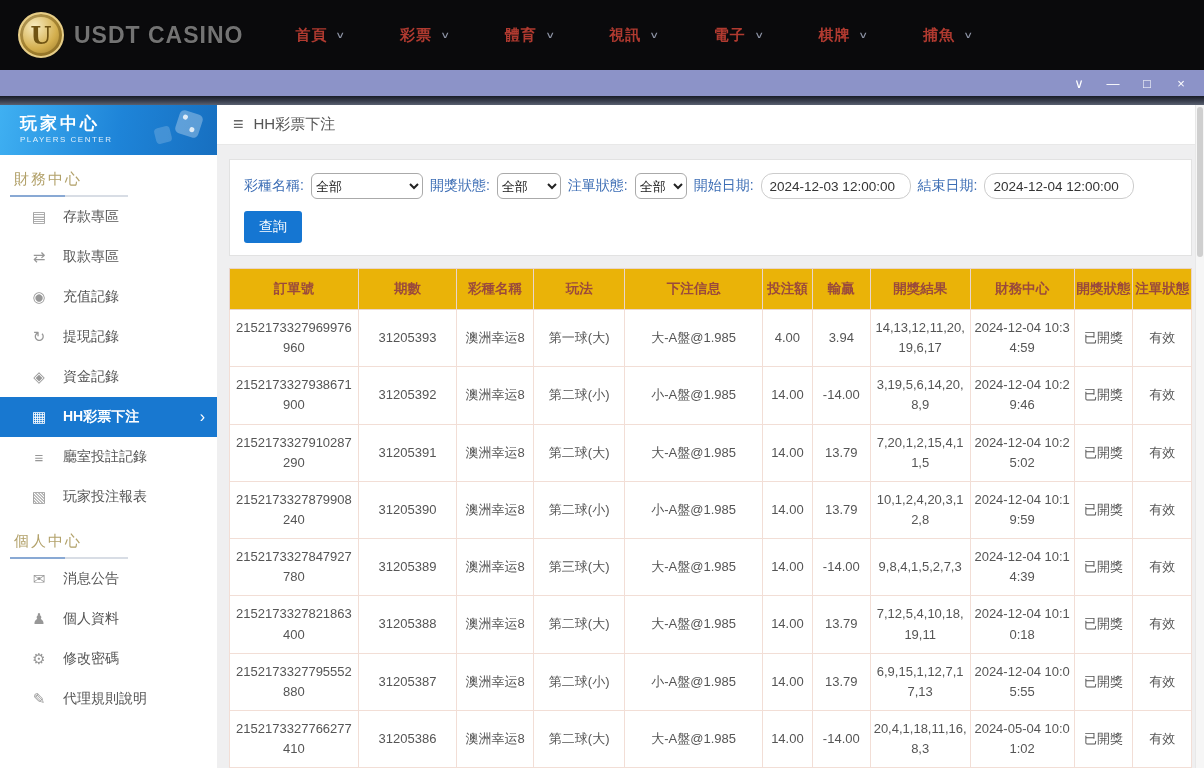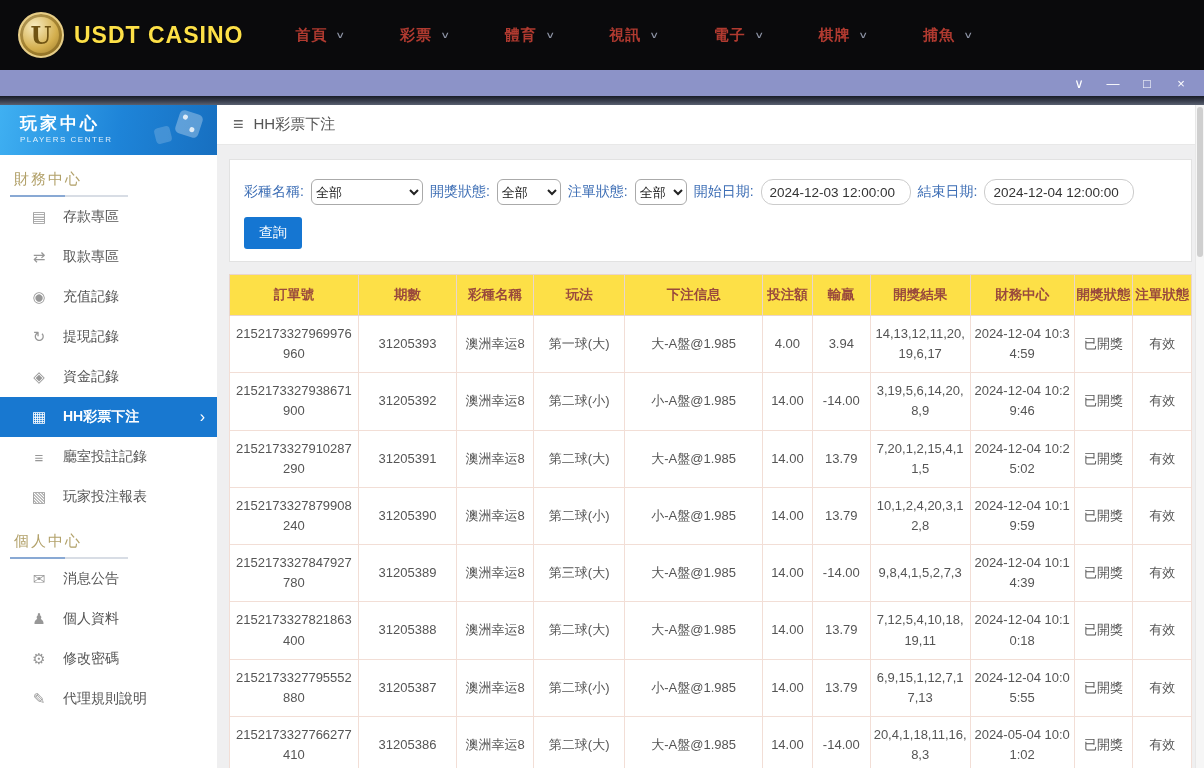--- a/index.html
+++ b/index.html
@@ -2,21 +2,21 @@
 <html><head>
 <meta charset="utf-8">
 <style>
 *{margin:0;padding:0;box-sizing:border-box;}
 html,body{width:1204px;height:768px;overflow:hidden;font-family:"Liberation Sans","DejaVu Sans",sans-serif;background:#efeff0;}
 
 .topbar{height:70px;background:#0a0a0c;display:flex;align-items:center;padding:0 18px;}
 .logo{display:flex;align-items:center;gap:10px;cursor:pointer;}
 .logo-badge{width:46px;height:46px;border-radius:50%;background:radial-gradient(circle at 35% 30%,#f8ecc0,#d4af4e 55%,#8d6d22);border:2px solid #e6cd87;box-shadow:inset 0 0 0 3px rgba(122,92,26,.55);display:flex;align-items:center;justify-content:center;}
 .logo-badge span{font-family:"DejaVu Serif",serif;font-size:24px;font-weight:bold;color:#6f5312;}
-.logo-text{font-size:23px;font-weight:bold;color:#fde047;letter-spacing:1px;text-shadow:0 1px 1px rgba(0,0,0,.6);}
+.logo-text{font-size:23px;font-weight:bold;color:#737373;letter-spacing:1px;text-shadow:0 1px 1px rgba(0,0,0,.6);}
 .nav{display:flex;margin-left:52px;gap:56px;}
 .nav-item{display:flex;align-items:center;gap:10px;cursor:pointer;}
 .nav-label{color:#b03a30;font-size:15px;font-weight:bold;letter-spacing:1px;}
 .chev{color:#8d93a5;font-size:9px;transform:scaleX(1.5);}
 
 .titlebar{height:26px;background:#8c93c8;display:flex;align-items:center;justify-content:flex-end;padding-right:16px;}
 .tb-controls{display:flex;gap:20px;}
 .win-btn{color:#fff;font-size:13px;line-height:1;cursor:pointer;width:14px;text-align:center;}
 .shadow-strip{height:9px;background:linear-gradient(180deg,#171b26,#3c4150 60%,#596070);}
 
@@ -34,34 +34,34 @@
 .menu-item{height:40px;display:flex;align-items:center;gap:15px;padding-left:30px;font-size:14px;color:#555;cursor:pointer;position:relative;}
 .mi-icon{width:18px;text-align:center;color:#979797;font-size:15px;}
 .menu-item.active{background:#1878d0;color:#fff;font-weight:bold;}
 .menu-item.active .mi-icon{color:#fff;}
 .mi-arrow{position:absolute;right:12px;font-size:16px;color:#fff;font-weight:normal;}
 
 .content{flex:1;display:flex;flex-direction:column;overflow:hidden;}
 .breadcrumb-bar{height:40px;background:#fff;display:flex;align-items:center;gap:10px;padding:0 16px;border-bottom:1px solid #e8e8e8;flex:none;}
 .menu-toggle{color:#666;font-size:18px;cursor:pointer;}
 .page-title{color:#555;font-size:15px;}
-.filter-panel{margin:14px 12px 0;background:#fff;border:1px solid #e2e2e2;padding:19px 14px 12px;flex:none;}
+.filter-panel{margin:14px 12px 0;background:#fff;border:1px solid #e2e2e2;padding:13px 14px 12px;flex:none;}
 .filter-row{display:flex;align-items:center;gap:7px;font-size:14px;}
 .f-label{color:#3d6eb5;white-space:nowrap;}
 select{height:26px;border:1px solid #aaa;border-radius:6px;background:#fff;font-size:13px;color:#222;font-family:inherit;}
 .sel-lottery{width:112px;}
 .sel-draw{width:64px;}
 .sel-order{width:52px;}
 .date-input{width:150px;height:26px;border:1px solid #ccc;border-radius:12px;font-size:13.5px;color:#333;padding:0 8px;font-family:inherit;}
 .btn-row{margin-top:12px;}
 .search-btn{background:#1576d2;color:#fff;border:none;border-radius:3px;padding:7px 15px;font-size:14px;cursor:pointer;font-family:inherit;}
 
 .table-panel{margin:12px 12px 0;flex:none;}
 table{width:100%;border-collapse:collapse;table-layout:fixed;background:#fff;}
-th{background:#fde047;color:#9a4a3c;font-size:13.5px;font-weight:bold;padding:11px 1px;border:1px solid #e9d5cd;white-space:nowrap;overflow:hidden;}
+th{background:#eab308;color:#9a4a3c;font-size:13.5px;font-weight:bold;padding:11px 1px;border:1px solid #e9d5cd;white-space:nowrap;overflow:hidden;}
 td{font-size:13px;color:#555;text-align:center;padding:8px 3px;border:1px solid #f2ded6;word-break:break-all;line-height:1.55;background:#fff;}
 
 .scrollbar{position:absolute;right:0;top:0;bottom:0;width:9px;background:#f6f6f6;border-left:1px solid #e8e8e8;}
 .scroll-thumb{position:absolute;top:2px;left:1px;width:6px;height:150px;border-radius:3px;background:#cfcfcf;}
 </style>
 </head>
 <body>
 
 <div class="topbar">
   <div class="logo">

